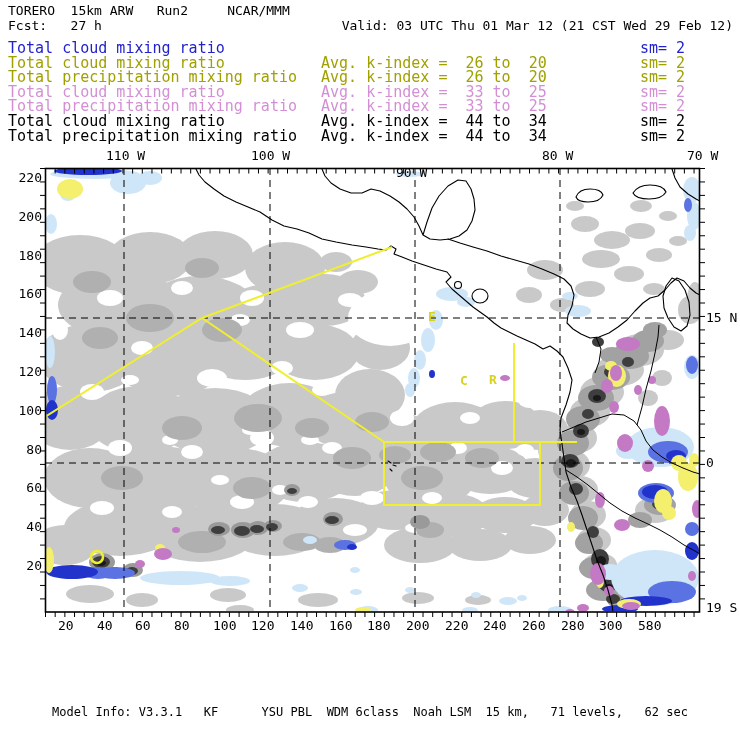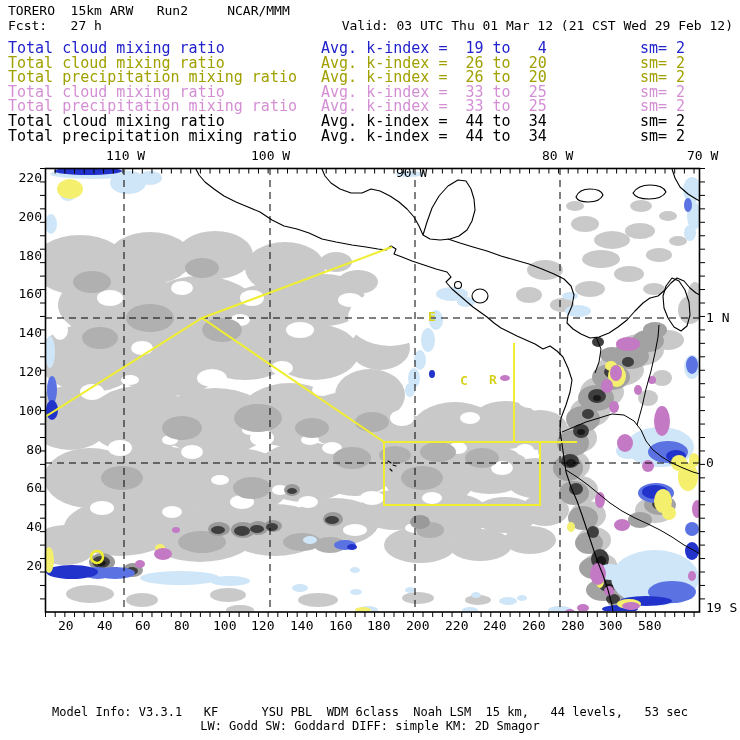--- a/index.html
+++ b/index.html
@@ -19,21 +19,20 @@
 <body>
 
 <div id="page">
 
   <span class="t" style="left:8px;top:4px">TORERO  15km ARW   Run2     NCAR/MMM</span>
   <span class="t" style="left:8px;top:19px">Fcst:   27 h</span>
   <span class="t" style="right:7px;top:19px">Valid: 03 UTC Thu 01 Mar 12 (21 CST Wed 29 Feb 12)</span>
 
   <div class="lr" style="top: 39px; color: rgb(34, 34, 204);">
       <span style="left:8px">Total cloud mixing ratio</span>
-      <span style="left:321px">Avg. k-index =  19 to   4</span>
       <span style="left:640px">sm= 2</span>
     </div>
   <div class="lr" style="top: 53.6px; color: rgb(160, 160, 0);">
       <span style="left:8px">Total cloud mixing ratio</span>
       <span style="left:321px">Avg. k-index =  26 to  20</span>
       <span style="left:640px">sm= 2</span>
     </div>
   <div class="lr" style="top: 68.2px; color: rgb(160, 160, 0);">
       <span style="left:8px">Total precipitation mixing ratio</span>
       <span style="left:321px">Avg. k-index =  26 to  20</span>
@@ -640,21 +639,21 @@
   <span class="letter" style="left: 428px; top: 309px; color: rgb(216, 210, 30);">E</span>
   <span class="letter" style="left: 460px; top: 373px; color: rgb(216, 210, 30);">C</span>
   <span class="letter" style="left: 489px; top: 372px; color: rgb(216, 210, 30);">R</span>
 
   <span class="al c" style="left:106px;top:149px;width:44px">110 W</span>
   <span class="al c" style="left:251px;top:149px;width:44px">100 W</span>
   <span class="al c" style="left:396px;top:166px;width:44px">90 W</span>
   <span class="al c" style="left:542px;top:149px;width:44px">80 W</span>
   <span class="al c" style="left:687px;top:149px;width:44px">70 W</span>
 
-  <span class="al" style="left:706px;top:311px">1 N</span>
+  <span class="al" style="left:706px;top:311px">15 N</span>
   <span class="al" style="left:706px;top:456px">0</span>
   <span class="al" style="left:706px;top:601px">19 S</span>
 
   <span class="al r" style="left:8px;top:171px;width:34px">220</span>
   <span class="al r" style="left:8px;top:210px;width:34px">200</span>
   <span class="al r" style="left:8px;top:249px;width:34px">180</span>
   <span class="al r" style="left:8px;top:287px;width:34px">160</span>
   <span class="al r" style="left:8px;top:326px;width:34px">140</span>
   <span class="al r" style="left:8px;top:365px;width:34px">120</span>
   <span class="al r" style="left:8px;top:404px;width:34px">100</span>
@@ -673,15 +672,14 @@
   <span class="al c" style="left:329px;top:619px;width:40px">160</span>
   <span class="al c" style="left:367px;top:619px;width:40px">180</span>
   <span class="al c" style="left:406px;top:619px;width:40px">200</span>
   <span class="al c" style="left:445px;top:619px;width:40px">220</span>
   <span class="al c" style="left:483px;top:619px;width:40px">240</span>
   <span class="al c" style="left:522px;top:619px;width:40px">260</span>
   <span class="al c" style="left:561px;top:619px;width:40px">280</span>
   <span class="al c" style="left:599px;top:619px;width:40px">300</span>
   <span class="al c" style="left:638px;top:619px;width:40px">580</span>
 
-  <div class="ft" style="top:706px">Model Info: V3.3.1   KF      YSU PBL  WDM 6class  Noah LSM  15 km,   44 levels,   53 sec</div>
-  <div class="ft" style="top:720px">LW: Godd SW: Goddard DIFF: simple KM: 2D Smagor</div>
+  <div class="ft" style="top:706px">Model Info: V3.3.1   KF      YSU PBL  WDM 6class  Noah LSM  15 km,   71 levels,   62 sec</div>
 </div>
 
 </body></html>

